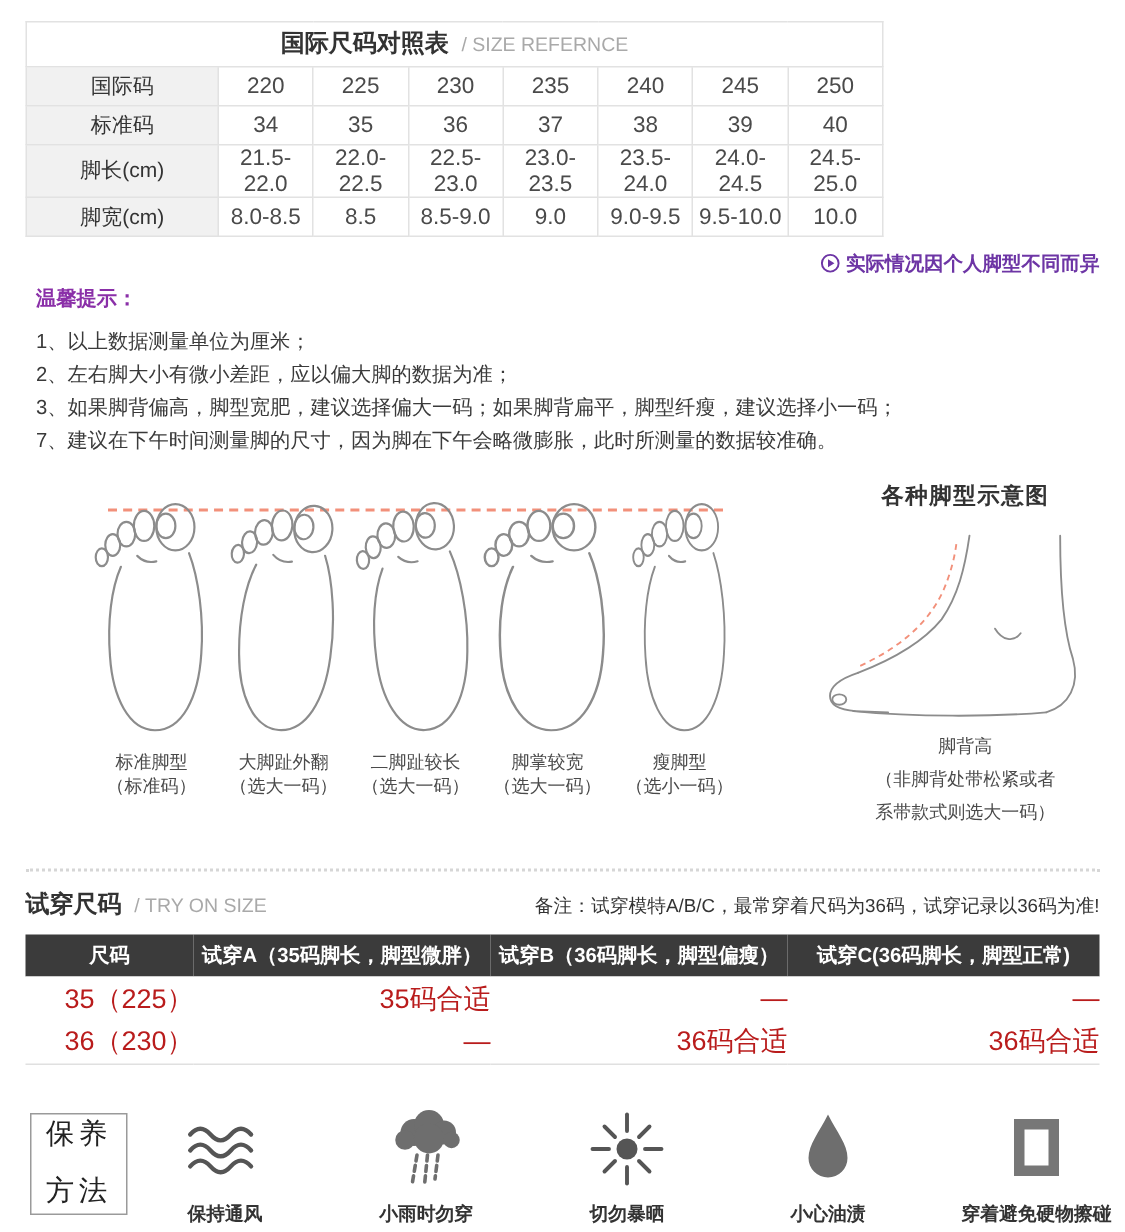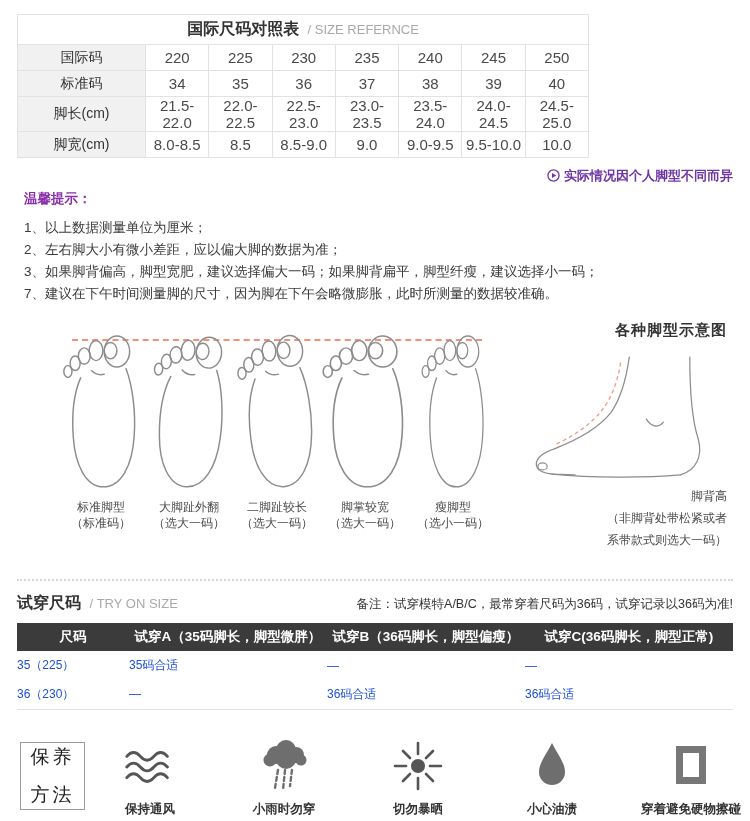--- a/index.html
+++ b/index.html
@@ -32,41 +32,41 @@
   .tips-heading { color:#8a2fa8; font-weight:bold; font-size:13.5px; margin-bottom:9px; }
   .tip-line { font-size:13.5px; color:#3a3a3a; line-height:22px; }
 
   
   .feet-section { position:relative; width:716px; height:242px; margin-top:16px; }
   .red-dash-line { position:absolute; left:55px; top:18px; width:410px; border-top:2px dashed #f2907a; }
   .feet-left { position:absolute; left:40px; top:6px; width:440px; display:flex; }
   .foot-col { width:88px; text-align:center; }
   .foot-col svg { height:168px; }
   .foot-name, .foot-advice { font-size:12px; color:#4a4a4a; line-height:16px; white-space:nowrap; }
-  .feet-right { position:absolute; left:495px; top:0; width:215px; text-align:right;font-family:Liberation Serif, serif; }
+  .feet-right { position:absolute; left:519px; top:0; width:215px; text-align:center;font-family:Liberation Serif, serif; }
   .feet-title { font-size:15px; font-weight:bold; color:#333; letter-spacing:1px; margin-bottom:14px; }
   .side-foot-wrap svg { width:200px; height:124px; }
   .side-label { margin-top:6px; font-size:12px; color:#4a4a4a; line-height:16px; white-space:nowrap; }
 
   
   .dotted-divider { width:716px; margin:16px auto 0; border-top:2px dotted #d6d6d6; }
 
   
   .tryon-head { width:716px; margin:12px auto 0; display:flex; justify-content:space-between; align-items:baseline;gap:46px; }
   .tryon-title-cn { font-size:16px; font-weight:bold; color:#333; }
   .tryon-title-en { font-size:13px; color:#a9a9a9; font-weight:normal; margin-left:4px; }
   .tryon-remark { font-size:12.5px; color:#333; }
 
   
   table.tryon-table { width:716px; margin-top:9px; border-collapse:collapse; table-layout:fixed; }
   table.tryon-table thead th {
     background:#3b3b3b; color:#fff; font-size:13.5px; font-weight:bold; height:28px; text-align:center;
   }
   table.tryon-table tbody td {
-    font-size:12px; color:#1d4ed8; text-align:left; height:29px; background:#fff;
+    font-size:18px; color:#b91c1c; text-align:right; height:29px; background:#fff;
   }
   table.tryon-table tbody { border-bottom:1px solid #e0e0e0; }
   table.tryon-table col.c1 { width:112px; }
   table.tryon-table col.c2 { width:198px; }
   table.tryon-table col.c3 { width:198px; }
   table.tryon-table col.c4 { width:208px; }
 
   
   .care-section { width:724px; margin:30px auto 0 0; padding-left:3px; display:flex; align-items:flex-start; }
   .care-box {

